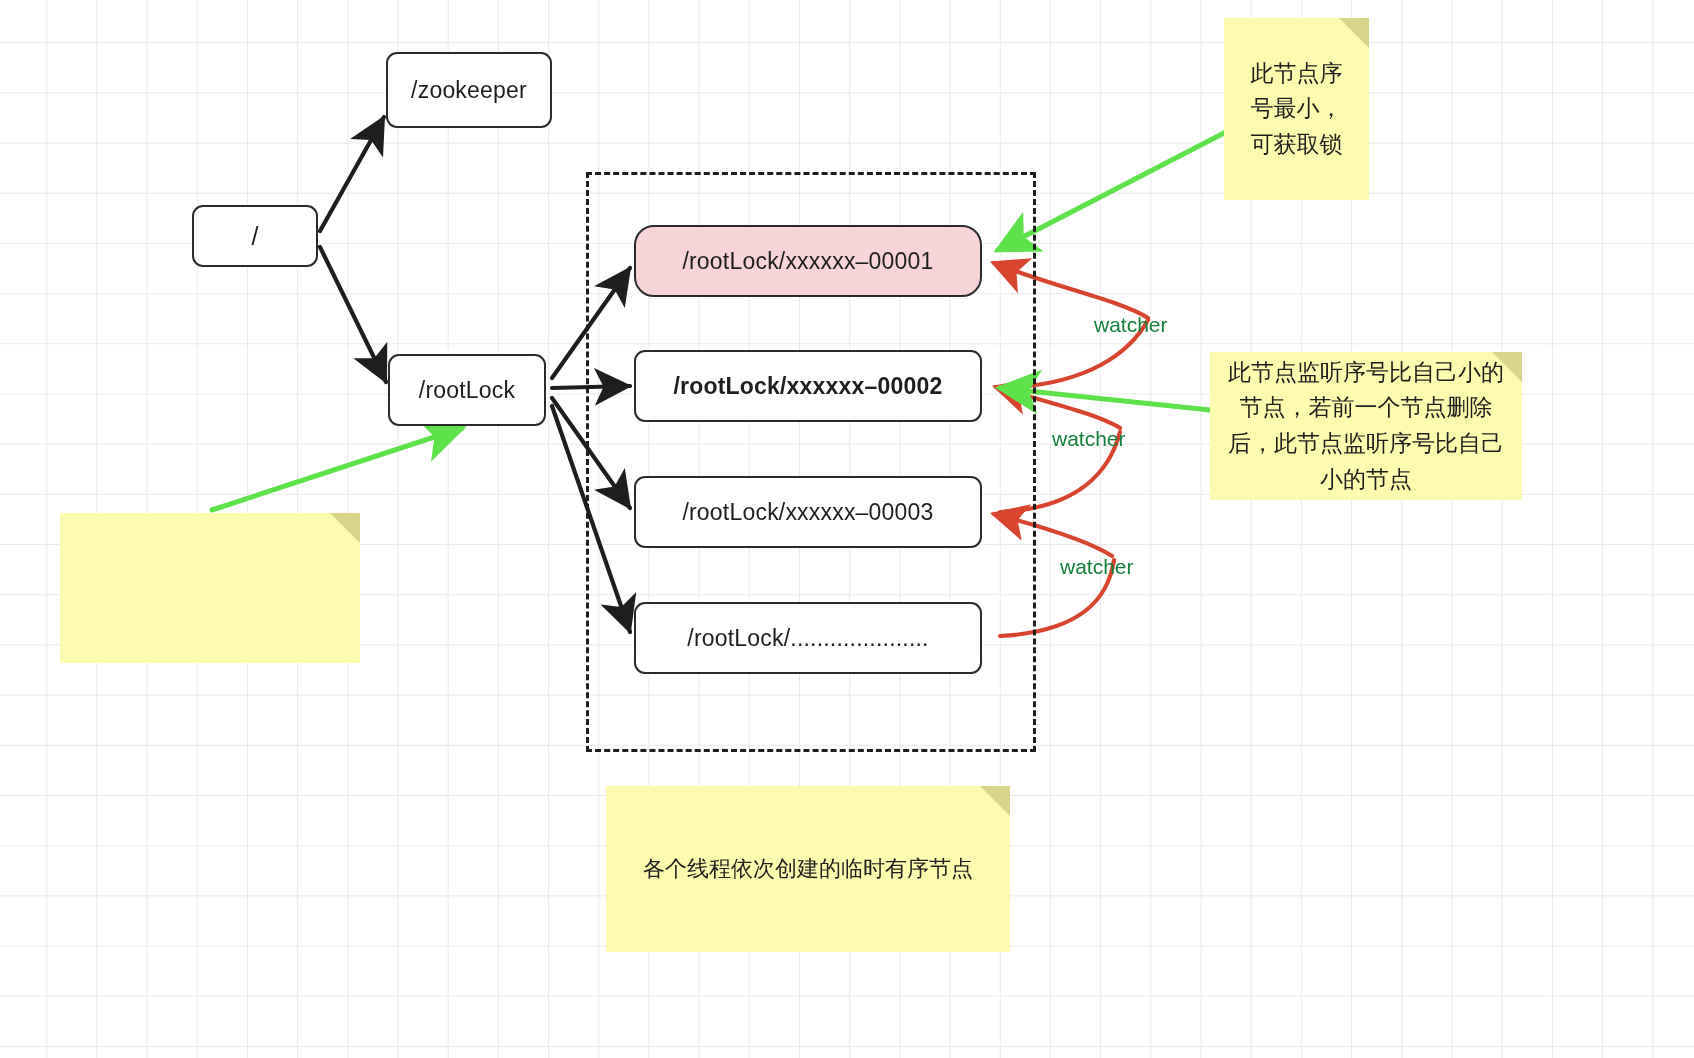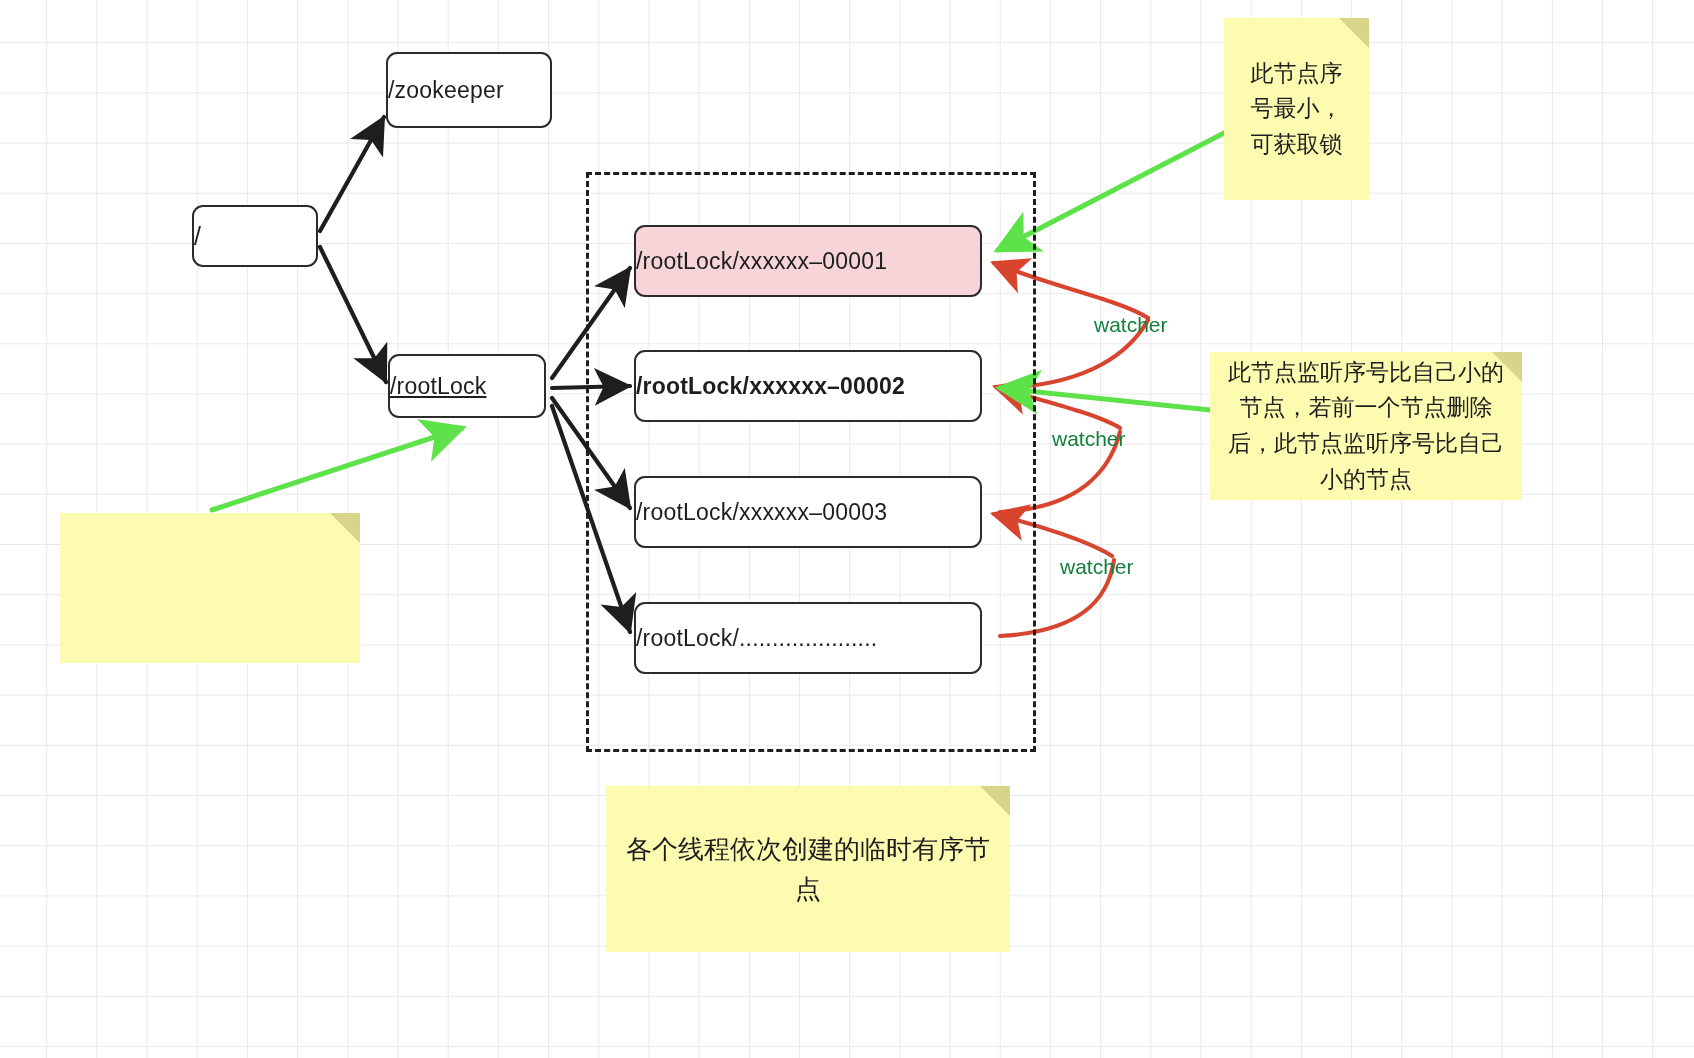--- a/index.html
+++ b/index.html
@@ -19,31 +19,31 @@
     z-index:0;
   }
   #canvas{position:absolute;left:0;top:0;width:1694px;height:1058px;z-index:1;}
   #svg{position:absolute;left:0;top:0;width:1694px;height:1058px;overflow:visible;}
 
   
   .node{
     position:absolute;box-sizing:border-box;
     border:2.6px solid #2b2b2b;border-radius:11px;
     background:#ffffff;
-    display:flex;align-items:center;
+    display:flex;align-items:center;justify-content:center;
     color:#1e1e1e;letter-spacing:.2px;
     z-index:3;
   }
   .node.pink{background:#f7d4d8;}
   .n-root{left:192px;top:205px;width:126px;height:62px;font-size:25px;}
   .n-zk{left:386px;top:52px;width:166px;height:76px;font-size:23px;}
-  .n-rl{left:388px;top:354px;width:158px;height:64px;font-size:23px;text-decoration:underline;}
+  .n-rl{left:388px;top:354px;width:158px;height:72px;font-size:23px;}
 
   .child{left:634px;width:348px;height:72px;font-size:23px;}
-  .c1{top:225px;}
+  .c1{top:225px;border-radius:20px;}
   .c2{top:350px;font-weight:bold;}
   .c3{top:476px;}
   .c4{top:602px;}
 
   
   .group-box{
     position:absolute;left:586px;top:172px;width:450px;height:580px;
     border:3px dashed #1e1e1e;box-sizing:border-box;
     background:transparent;z-index:2;
   }
@@ -69,21 +69,21 @@
   }
   .note .fold{
     position:absolute;right:0;top:0;width:0;height:0;
     border-left:30px solid transparent;
     border-top:30px solid #d8d48a;
   }
   .note-tl{left:1224px;top:18px;width:145px;height:182px;font-size:23px;}
   .note-tl .txt{max-width:112px;}
   .note-tr{left:1210px;top:352px;width:312px;height:148px;font-size:23px;}
   .note-bl{left:60px;top:513px;width:300px;height:150px;font-size:21px;}
-  .note-bb{left:606px;top:786px;width:404px;height:166px;font-size:26px;}
+  .note-bb{left:606px;top:786px;width:404px;height:166px;font-size:22px;}
 </style>
 </head>
 <body>
 
 <div id="grid"></div>
 
 <div id="canvas">
 
   <svg id="svg" viewBox="0 0 1694 1058">
     <defs>

